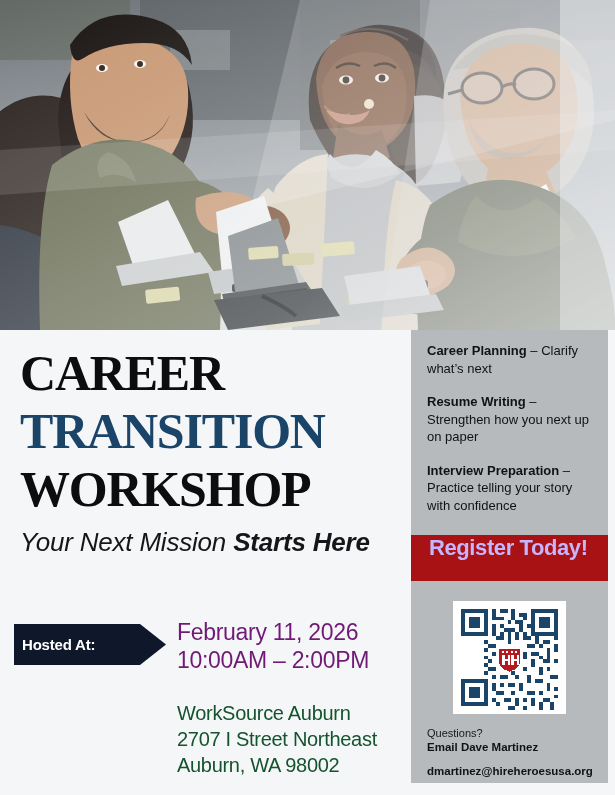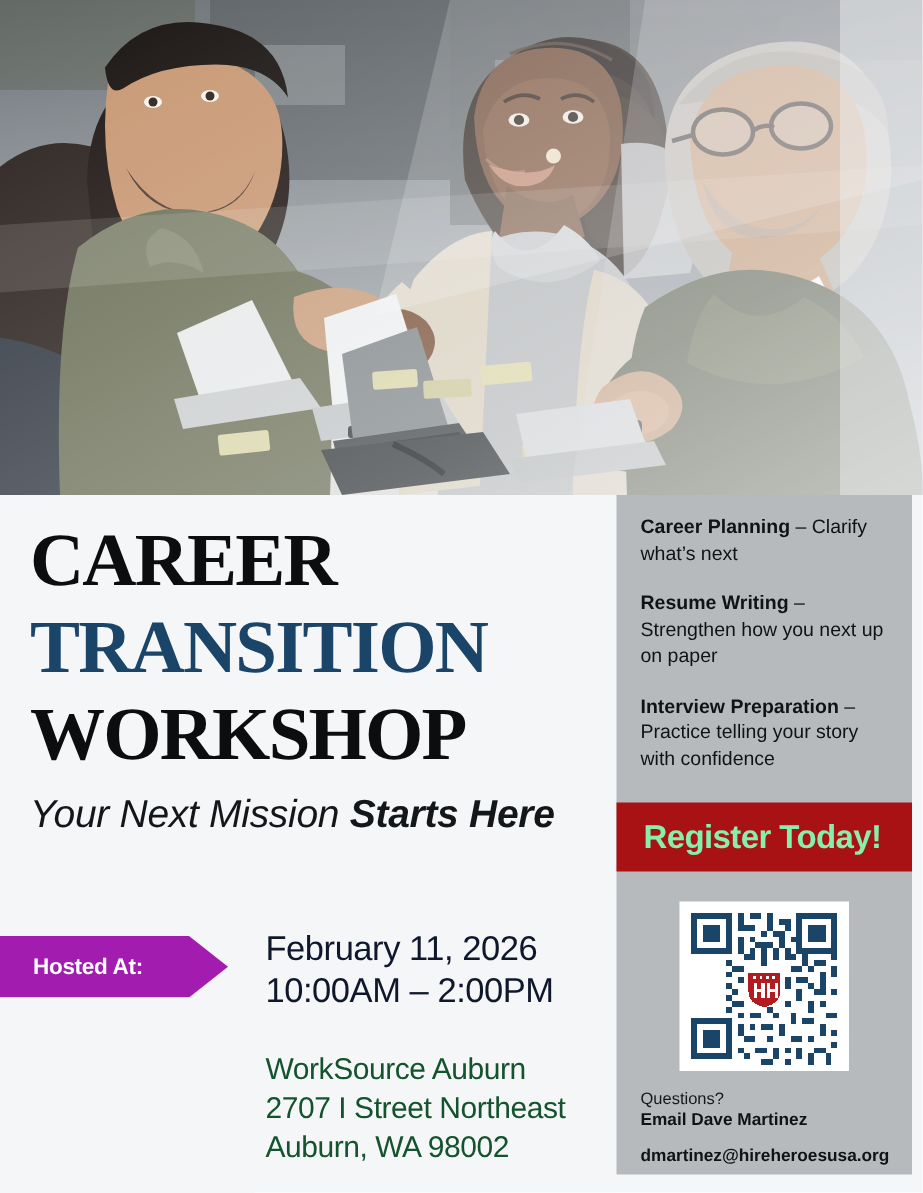--- a/index.html
+++ b/index.html
@@ -59,46 +59,46 @@
     font-style: italic;
     color: #14171a;
     letter-spacing: -0.2px;
     white-space: nowrap;
   }
   .tagline b { font-weight: 700; }
 
   
   .hosted-banner {
     position: absolute;
-    left: 0;
+    left: 14px;
     top: 294px;
     height: 41px;
     width: 152px;
-    background: #a21caf;
+    background: #0f172a;
     color: #ffffff;
     font-size: 15px;
     font-weight: 700;
     letter-spacing: -0.2px;
     display: flex;
     align-items: center;
-    padding-left: 22px;
+    padding-left: 8px;
     box-sizing: border-box;
     clip-path: polygon(0 0, 126px 0, 152px 50%, 126px 100%, 0 100%);
   }
 
   .event-details {
     position: absolute;
     left: 177px;
     top: 288px;
     width: 230px;
   }
   .event-when {
     font-size: 23px;
     line-height: 28px;
-    color: #0f172a;
+    color: #701a75;
     letter-spacing: -0.3px;
     white-space: nowrap;
   }
   .event-where {
     margin-top: 26px;
     font-size: 20px;
     line-height: 26px;
     color: #14532d;
     letter-spacing: -0.3px;
     white-space: nowrap;
@@ -128,26 +128,25 @@
   .bullet:last-child { margin-bottom: 0; }
   .bullet b { font-weight: 700; }
 
   .register-btn {
     position: absolute;
     left: 0;
     top: 205px;
     width: 197px;
     height: 46px;
     background: #a81214;
-    color: #86efac;
+    color: #c4b5fd;
     font-size: 22px;
     font-weight: 700;
     letter-spacing: -0.4px;
     display: flex;
-    align-items: center;
     padding-left: 18px;
     box-sizing: border-box;
   }
 
   .qr-wrap {
     position: absolute;
     left: 42px;
     top: 271px;
     width: 113px;
     height: 113px;

